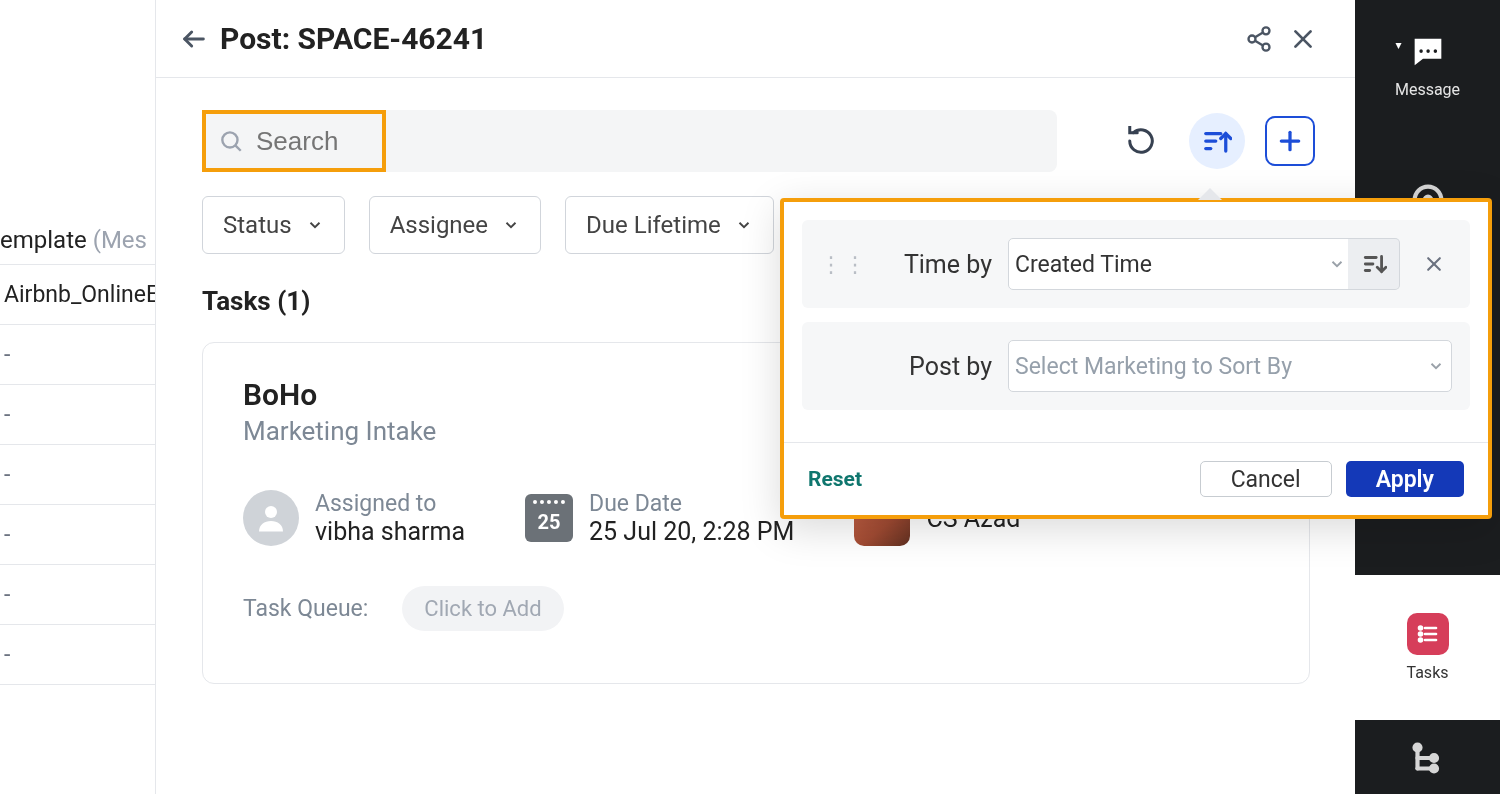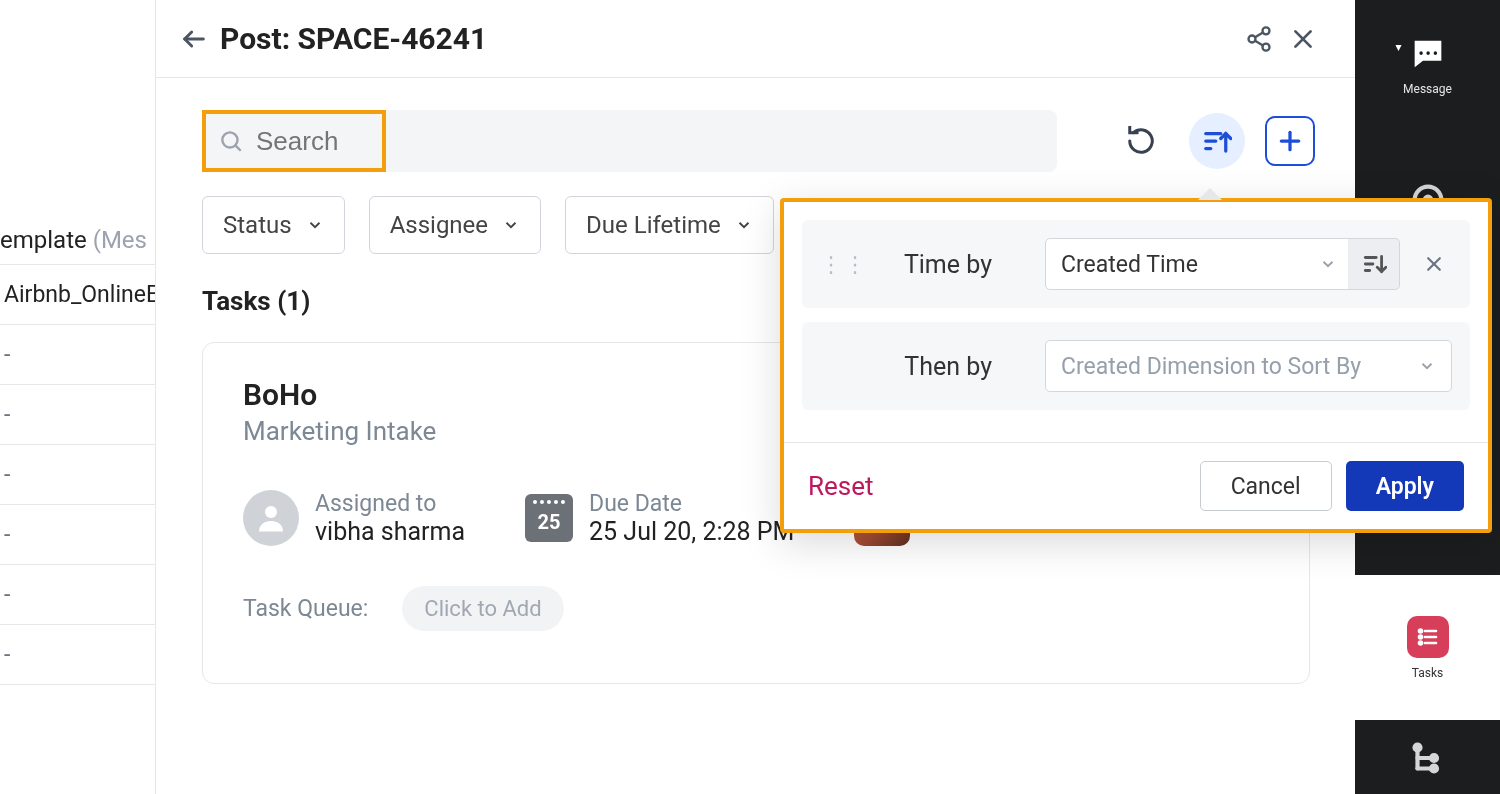--- a/index.html
+++ b/index.html
@@ -210,21 +210,21 @@
     width:145px; height:794px;
     background:#fff;
   }
   .right-rail .seg {
     width:100%;display:flex;flex-direction:column;align-items:center;justify-content:center;
     gap:8px;
   }
   .right-rail .seg.dark { background:#1b1d1f; color:#e5e5e5; }
   .right-rail .seg.light { background:#fff; color:#333; }
   .right-rail .seg .ricon { width:40px;height:40px;display:flex;align-items:center;justify-content:center; }
-  .right-rail .seg .rlabel{ font-size:12px; }
+  .right-rail .seg .rlabel{ font-size:16px; }
   .right-rail .seg.h1 { height:130px; }
   .right-rail .seg.h2 { height:445px; }
   .right-rail .seg.h3 { height:145px; }
   .right-rail .seg.h4 { height:75px; }
   .tasks-badge{
     width:42px;height:42px;border-radius:10px;background:#d63e5a;
     display:flex;align-items:center;justify-content:center;
   }
 
   
@@ -259,50 +259,49 @@
   }
   .grip{ color:#b9bec5; font-size:22px; letter-spacing:2px; cursor:grab; }
   .sort-label{ font-size:25px; color:#333; min-width:108px; text-align:right;}
   .select{
     flex:1;
     height:52px;
     border:1.5px solid #d3d7dc;
     border-radius:5px;
     background:#fff;
     display:flex;align-items:center;
-    padding:0 15px;
+    padding:0 6px;
     font-size:23px;
     color:#333;
     justify-content:space-between;
     cursor:pointer;
-    margin-left:37px;
   }
   .select.placeholder{ color:#96a0ab; }
   .dir-btn{
     width:52px;height:52px;
     border:1.5px solid #d3d7dc; border-left:none;
     border-radius:0 5px 5px 0;
     margin-left:-5px;
     display:flex;align-items:center;justify-content:center;
     background:#eceef1;color:#555;cursor:pointer;
   }
   .row-x{
     width:36px;height:36px;display:flex;align-items:center;justify-content:center;
     color:#6b7280;cursor:pointer;
   }
 
   .pop-footer{
     border-top:1.5px solid #e5e7eb;
     padding: 18px 24px;
     display:flex;align-items:center;
   }
-  .reset-link{ color:#be185d; font-size:26px; font-weight:400; cursor:pointer;}
+  .reset-link{ color:#0f766e; font-size:21px; font-weight:700; cursor:pointer;}
   .pop-footer .flex{flex:1;}
   .btn{
-    height:50px; border-radius:5px; padding:0 30px;
+    height:36px; border-radius:5px; padding:0 30px;
     font-size:23px; cursor:pointer;
     display:flex;align-items:center;justify-content:center;
   }
   .btn.outline{ border:1.5px solid #c7ccd1; background:#fff; color:#333; margin-right:14px;}
   .btn.primary{ border:none; background:#1439b8; color:#fff; font-weight:600;}
 
   .chev{ width:18px;height:18px; }
 </style>
 </head>
 <body>
@@ -522,23 +521,23 @@
       <div class="row-x">
         <svg width="20" height="20" viewBox="0 0 24 24" fill="none" stroke="currentColor" stroke-width="2.5" stroke-linecap="round">
             <line x1="5" y1="5" x2="19" y2="19"></line>
             <line x1="19" y1="5" x2="5" y2="19"></line>
           </svg>
       </div>
     </div>
 
     <div class="sort-row">
       <span class="grip" style="visibility:hidden">⋮⋮</span>
-      <span class="sort-label">Then by</span>
+      <span class="sort-label">Post by</span>
       <div class="select placeholder">
-        <span>Created Dimension to Sort By</span>
+        <span>Select Marketing to Sort By</span>
         <svg class="chev" viewBox="0 0 24 24" fill="none" stroke="#9aa1a9" stroke-width="2.5">
             <polyline points="6 9 12 15 18 9"></polyline>
           </svg>
       </div>
     </div>
   </div>
 
   <div class="pop-footer">
     <span class="reset-link">Reset</span>
     <div class="flex"></div>

